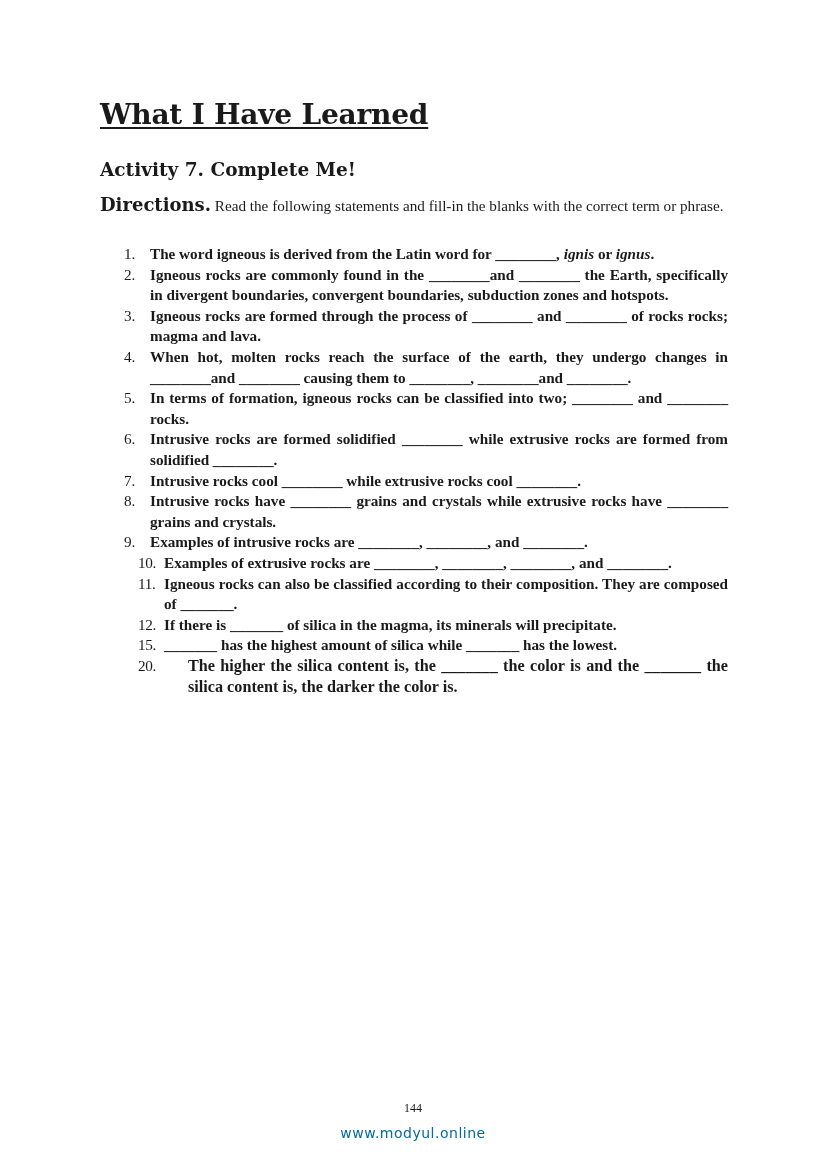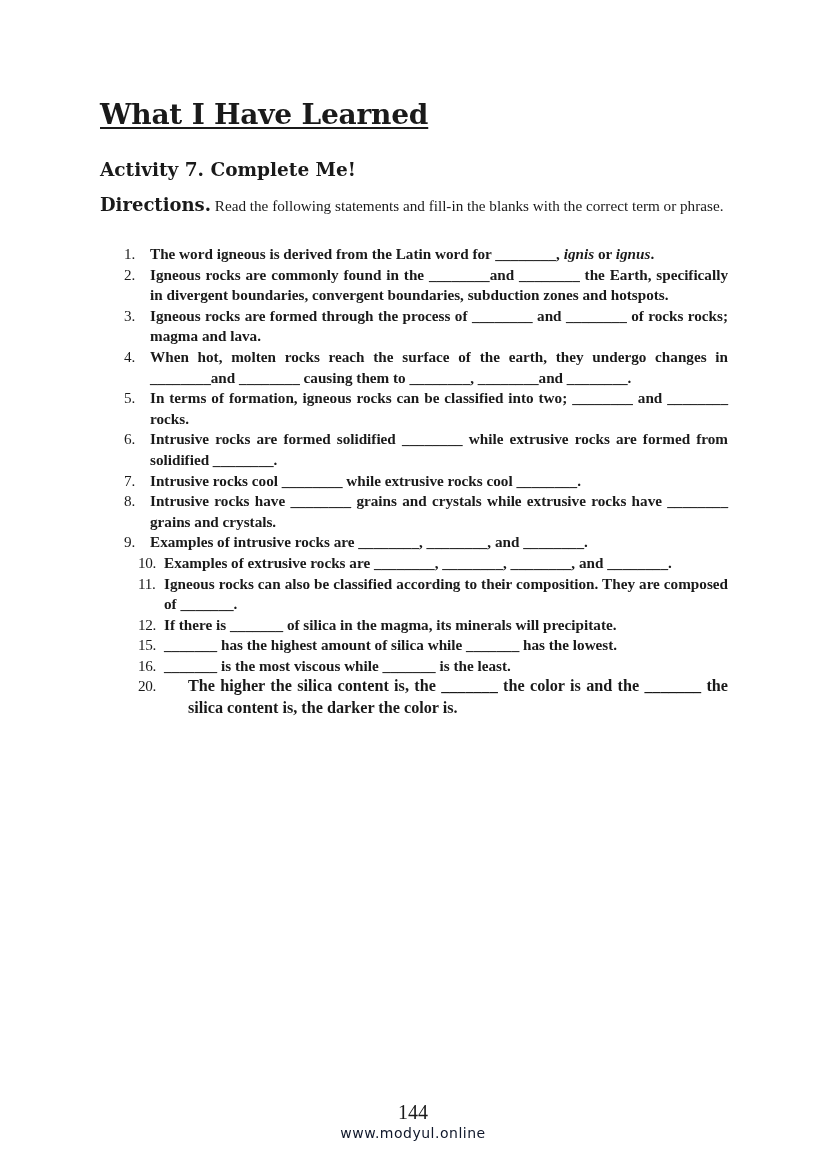--- a/index.html
+++ b/index.html
@@ -13,23 +13,23 @@
                   font-family: "Liberation Serif", serif; font-size: 15.2px; }
     .directions b { font-family: "DejaVu Serif", serif; font-size: 18px; }
     .items { position: absolute; left: 124px; top: 244px; width: 604px; margin: 0; padding: 0; list-style: none;
              font-family: "Liberation Serif", serif; font-size: 15.2px; line-height: 20.6px; }
     .item { display: flex; text-align: justify; }
     .num { flex: 0 0 26px; }
     .num.wide { flex: 0 0 26px; letter-spacing: -0.3px; margin-left: 14px; }
     .txt { flex: 1; text-align: justify; font-weight: bold; }
     .item.last .txt { font-size: 16.2px; line-height: 21.5px; margin-left: 24px; }
     .page-number { position: absolute; left: 0; width: 826px; top: 1101px; text-align: center;
-                   font-family: "Liberation Serif", serif; font-size: 20px; }
+                   font-family: "Liberation Serif", serif; font-size: 12px; }
     .watermark { position: absolute; left: 0; width: 826px; top: 1125px; text-align: center;
-                 font-family: "DejaVu Sans", sans-serif; font-size: 14px; color: #0f172a; letter-spacing: 0.5px; }
+                 font-family: "DejaVu Sans", sans-serif; font-size: 14px; color: #0369a1; letter-spacing: 0.5px; }
     i { font-style: italic; }
   </style>
 </head>
 <body>
 
 <h1 class="page-title">What I Have Learned</h1>
 <h2 class="activity-title">Activity 7. Complete Me!</h2>
 
 <div class="directions">
   <b>Directions.</b><span> Read the following statements and fill-in the blanks with the correct term or phrase.</span>
@@ -81,24 +81,20 @@
       <span class="txt">Igneous rocks can also be classified according to their composition. They are composed of _______.</span>
     </li>
   <li class="item">
       <span class="num wide">12.</span>
       <span class="txt">If there is _______ of silica in the magma, its minerals will precipitate.</span>
     </li>
   <li class="item">
       <span class="num wide">15.</span>
       <span class="txt">_______ has the highest amount of silica while _______ has the lowest.</span>
     </li>
-  <li class="item">
-      <span class="num wide">16.</span>
-      <span class="txt">_______ is the most viscous while _______ is the least.</span>
-    </li>
   <li class="item last">
       <span class="num wide">20.</span>
       <span class="txt">The higher the silica content is, the _______ the color is and the _______ the silica content is, the darker the color is.</span>
     </li>
 </ol>
 
 <div class="page-number">144</div>
 <div class="watermark">www.modyul.online</div>
 
 </body></html>

